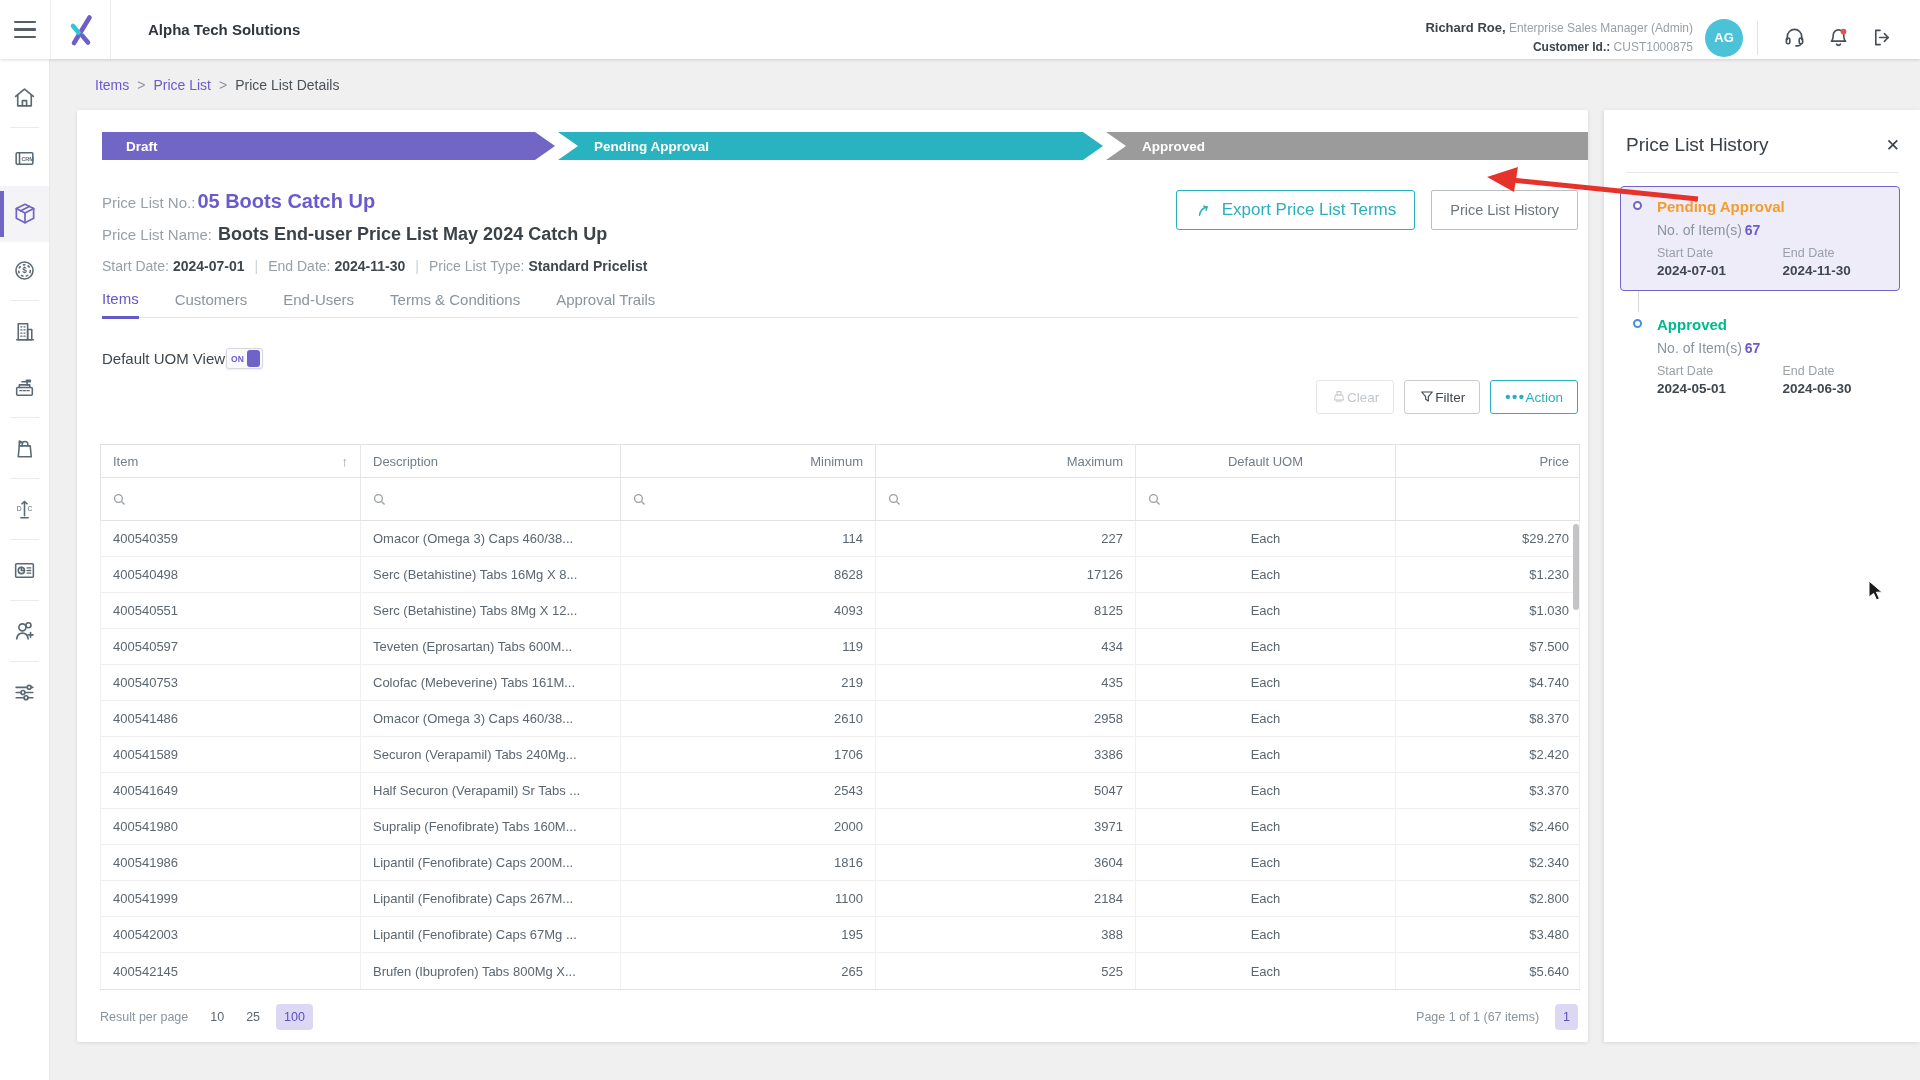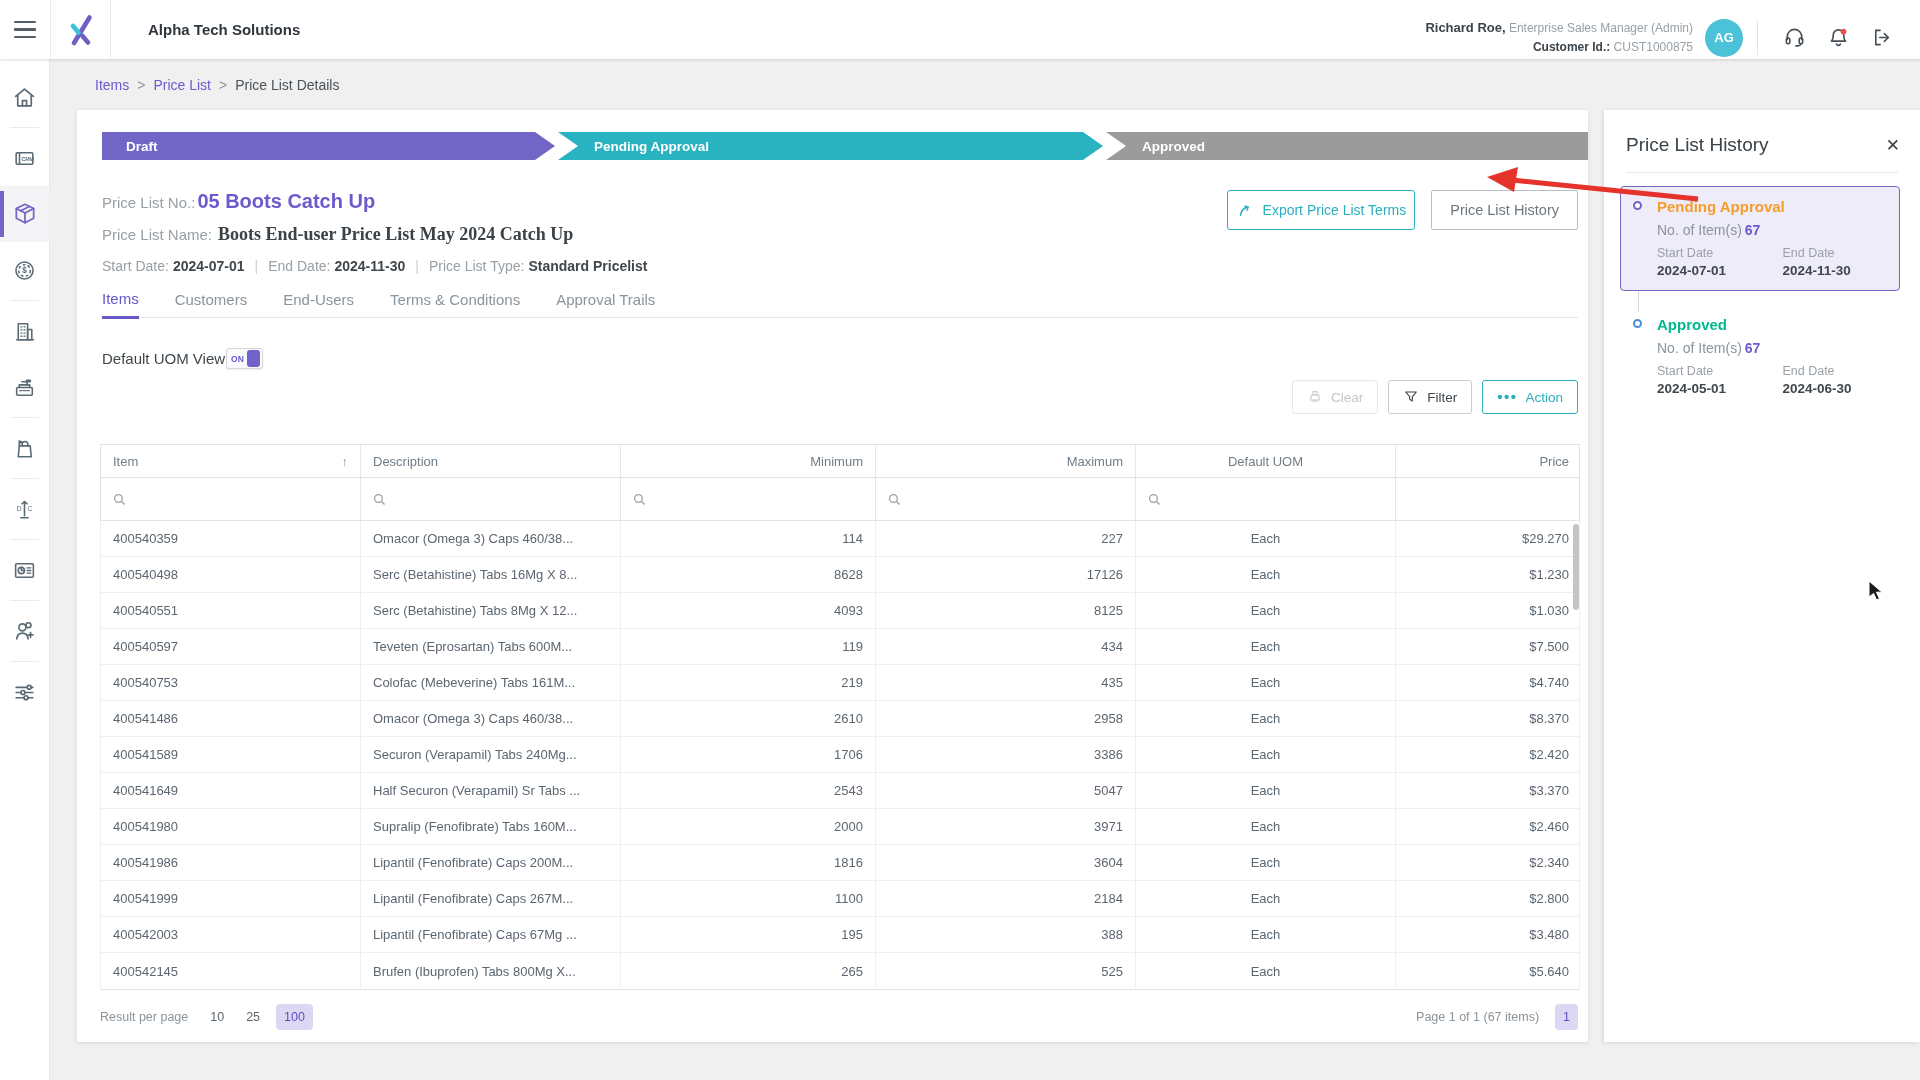--- a/index.html
+++ b/index.html
@@ -45,44 +45,44 @@
   .seg-0 { width:453px; clip-path:polygon(0 0, calc(100% - 20px) 0, 100% 50%, calc(100% - 20px) 100%, 0 100%); padding-left:24px; }
   .seg-1 { width:545px; margin-left:3px; clip-path:polygon(0 0, calc(100% - 20px) 0, 100% 50%, calc(100% - 20px) 100%, 0 100%, 20px 50%); padding-left:36px; }
   .seg-2 { width:482px; margin-left:3px; clip-path:polygon(0 0, 100% 0, 100% 100%, 0 100%, 20px 50%); padding-left:36px; }
 
   
   .pl-info { position:absolute; left:25px; top:80px; }
   .pl-no-label { font-size:15px; color:#98a0a6; }
   .pl-no-value { font-size:20px; font-weight:bold; color:#6a5ace; margin-left:2px; }
   .pl-name-row { margin-top:11px; }
   .pl-name-label { font-size:15px; color:#98a0a6; }
-  .pl-name-value { font-size:18px; font-weight:bold; color:#3b4248; margin-left:6px;font-family:Liberation Serif, serif; }
+  .pl-name-value { font-size:18px; font-weight:bold; color:#3b4248; margin-left:6px; }
   .pl-dates-row { margin-top:13px; font-size:14px; color:#98a0a6; }
   .pl-dates-row b { color:#3f474d; margin-left:4px; }
   .pipe { color:#ccd1d5; margin:0 10px; }
 
   .hdr-buttons { position:absolute; right:10px; top:80px; display:flex; gap:16px; }
   .btn { background:#fff; display:flex; align-items:center; justify-content:center; cursor:pointer; border-radius:3px; }
-  .btn-export { height:40px; padding:0 8px; border:1px solid #2aafbf; color:#2aafbf; font-size:14px; gap:9px; }
+  .btn-export { height:40px; padding:0 18px; border:1px solid #2aafbf; color:#2aafbf; font-size:17px; gap:9px; }
   .btn-history { height:40px; padding:0 18px; border:1px solid #b9bfc3; color:#6d777e; font-size:14.5px; border-radius:2px; }
 
   
   .tabs { position:absolute; left:25px; right:10px; top:174px; height:34px; display:flex; align-items:flex-end; gap:36px; font-size:15px; color:#8a949c; border-bottom:1px solid #e6e6e6; }
   .tab { padding-bottom:9px; cursor:pointer; }
   .tab.active { color:#6558c8; border-bottom:3px solid #6558c8; margin-bottom:-2px; }
 
   
   .uom-row { position:absolute; left:25px; top:238px; display:flex; align-items:center; gap:1px; font-size:15px; color:#3f474d; }
   .toggle { width:37px; height:21px; border:1px solid #d7d7dd; background:#fafafc; border-radius:3px; display:flex; align-items:center; cursor:pointer; box-shadow:0 1px 2px rgba(0,0,0,.08); }
   .toggle-on { font-size:8.5px; font-weight:bold; color:#6a5ace; padding:0 3px 0 4px; }
   .toggle-knob { width:13px; height:17px; background:#6f63c9; border-radius:3px; }
 
   
   .toolbar { position:absolute; right:10px; top:270px; display:flex; gap:10px; }
-  .tbtn { height:34px; padding:0 14px; font-size:13.5px; gap:8px; }
+  .tbtn { height:34px; padding:0 14px; font-size:13.5px; }
   .btn-clear { border:1px solid #e4e6e8; color:#c0c6cb; cursor:default; }
   .btn-filter { border:1px solid #c9cdd0; color:#3f474d; }
   .btn-action { border:1px solid #2aafbf; color:#2aafbf; }
   .dots { letter-spacing:1.5px; font-size:15px; font-weight:bold; line-height:10px; }
 
   
   .table { position:absolute; left:23px; top:334px; width:1480px; font-size:13px; }
   .thead, .tsearch, .trow { display:grid; grid-template-columns:260px 260px 255px 260px 260px 185px; }
   .thead { height:33px; border:1px solid #e2e2e2; border-bottom:none; color:#717d87; }
   .tsearch { height:44px; border:1px solid #e2e2e2; background:#fff; }

